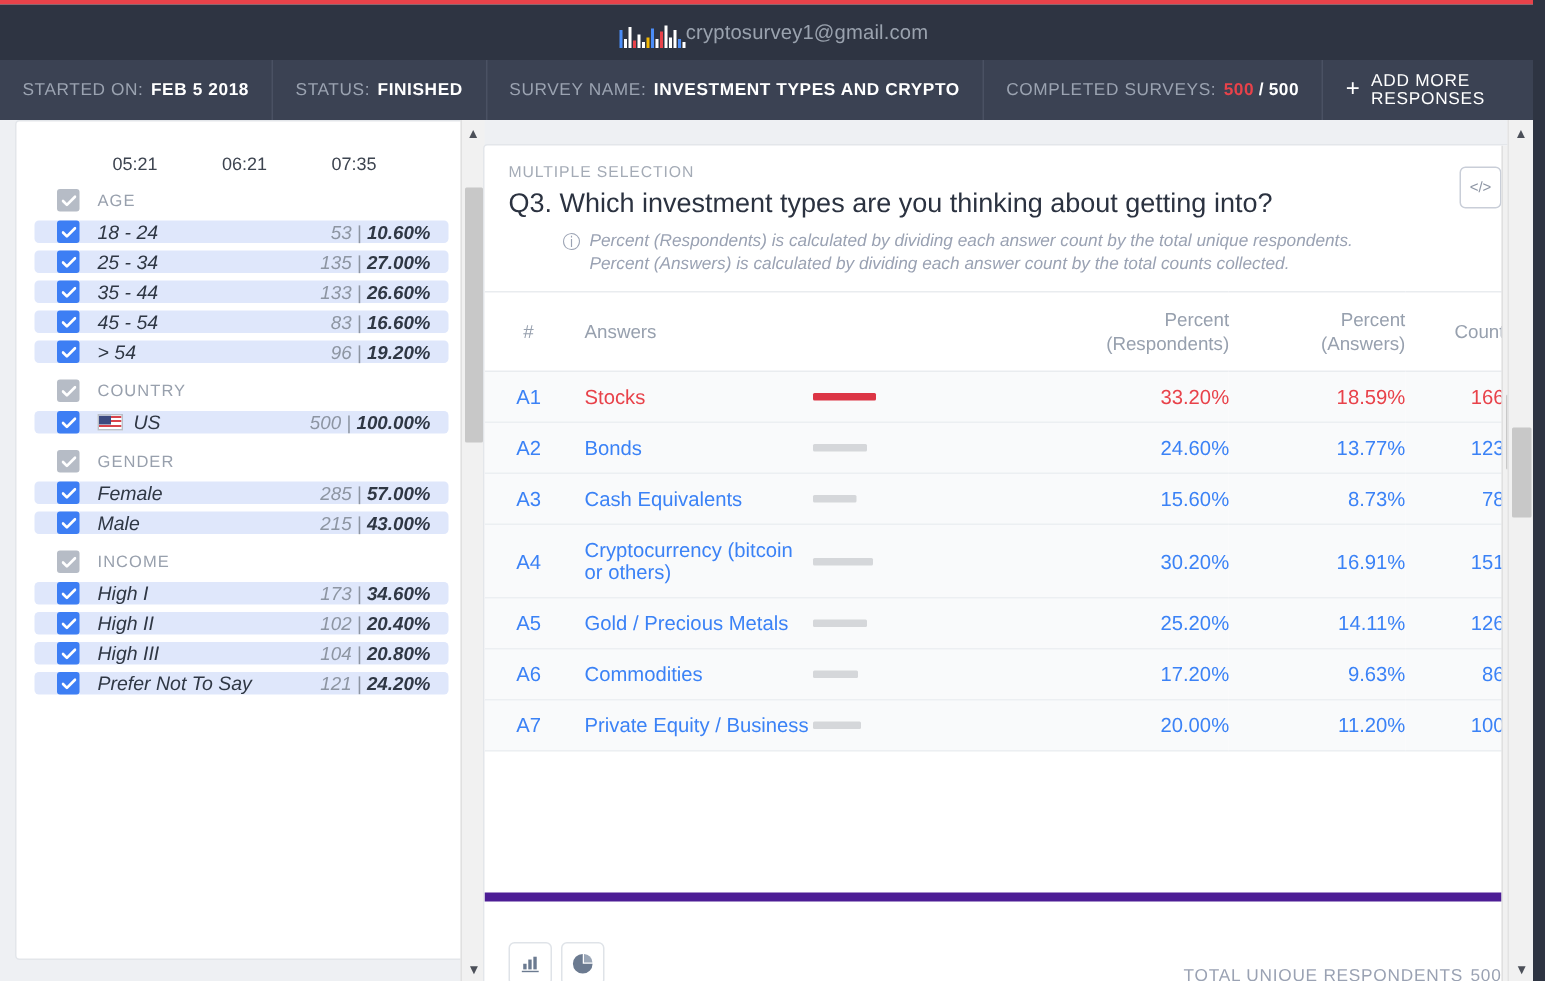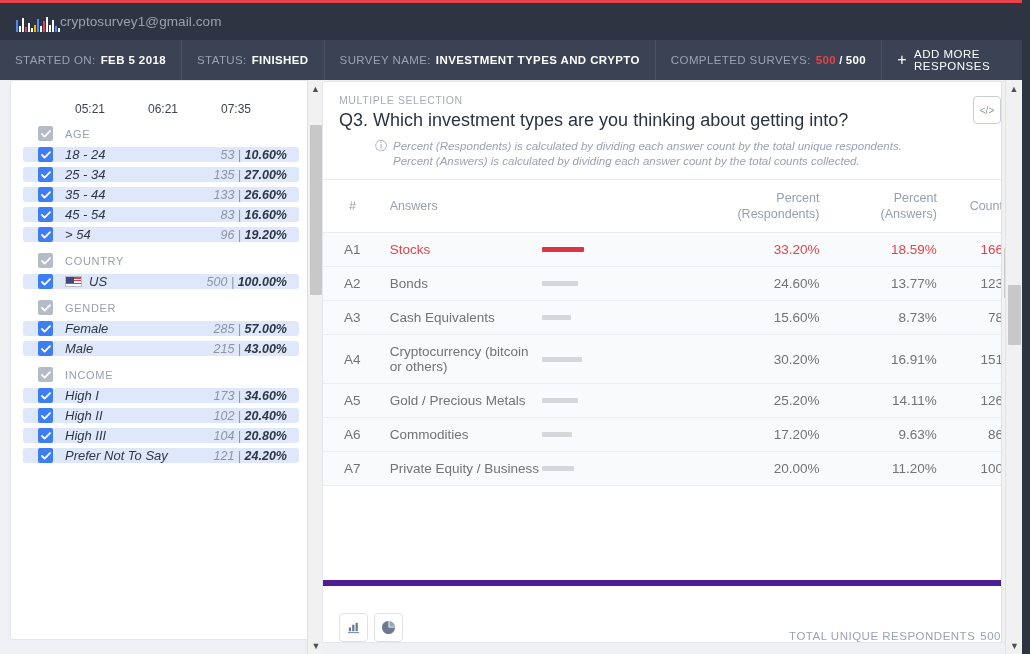--- a/index.html
+++ b/index.html
@@ -8,21 +8,21 @@
     font-family:"Liberation Sans", sans-serif;
     background:#eef0f3;
     overflow:hidden;
   }
   body { position:relative; }
 
   
   .topstrip { height:3px; background:#e8424a; width:100%; }
   .topbar {
     height:37px; background:#2e3442;
-    display:flex; align-items:center; justify-content:flex-start;
+    display:flex; align-items:center; justify-content:center;
     padding:0 14px 0 16px;
   }
   .logo { display:flex; align-items:flex-end; height:20px; gap:1px; }
   .logo i { display:block; width:2px; background:#fff; }
   .useremail { color:#9aa2ae; font-size:13.5px; letter-spacing:.1px; }
 
   .metabar {
     height:40px; background:#3b4253;
     display:flex; align-items:stretch; color:#a9b0bd; font-size:11.5px;
   }
@@ -101,21 +101,21 @@
     background:#f1f1f1; border-left:1px solid #e0e0e0;
   }
   .sb.side { right:-1px; }
   .sb-arrow {
     height:17px; display:flex; align-items:center; justify-content:center;
     color:#4c5059; font-size:9px; cursor:pointer;
   }
   .sb-thumb { position:absolute; left:2px; width:12px; background:#c8c8c8; border-radius:1px; cursor:pointer; }
 
   
-  .mainwrap { flex:1; position:relative; padding:1px 12px 0 0; }
+  .mainwrap { flex:1; position:relative; padding:16px 12px 0 0; }
   .qcard {
     background:#fff; border:1px solid #e3e6ea; border-radius:3px;
     height:562px; position:relative; overflow:hidden;
     display:flex; flex-direction:column;
   }
   .qhead { padding:12px 16px 10px 16px; position:relative; }
   .qtype { font-size:10.5px; color:#a4abb6; letter-spacing:.6px; }
   .qtitle { font-size:18px; color:#2b3240; margin-top:4px; font-weight:400; }
   .qnote {
     font-size:11.5px; color:#9aa2b3; font-style:italic; line-height:15px;
@@ -137,21 +137,21 @@
     background:#fff;
   }
   .c-idx   { width:55px; text-align:center; }
   .c-ans   { width:150px; text-align:left; padding-left:8px !important; }
   .c-bar   { width:135px; }
   .c-pr    { width:125px; text-align:right; }
   .c-pa    { width:110px; text-align:right; }
   .c-cnt   { width:75px; text-align:right; padding-right:14px !important; }
 
   table.ansTable td {
-    font-size:13.5px; color:#737373; padding:9px 0; vertical-align:middle;
+    font-size:13.5px; color:#3b82f6; padding:9px 0; vertical-align:middle;
     border-bottom:1px solid #eceff2; background:#f9fafb;
   }
   td.c-idx { color:#9aa2b0; font-size:13.5px; }
   tr.hl td.c-ans, tr.hl td.c-pr, tr.hl td.c-pa, tr.hl td.c-cnt { color:#e8424a; }
   .minibar { height:5px; background:#d5d7da; border-radius:1px; }
   tr.hl .minibar { background:#dc3545; height:5px; }
 
   .tbody-scroll { flex:1; overflow:hidden; position:relative; }
 
   .qfooter {

